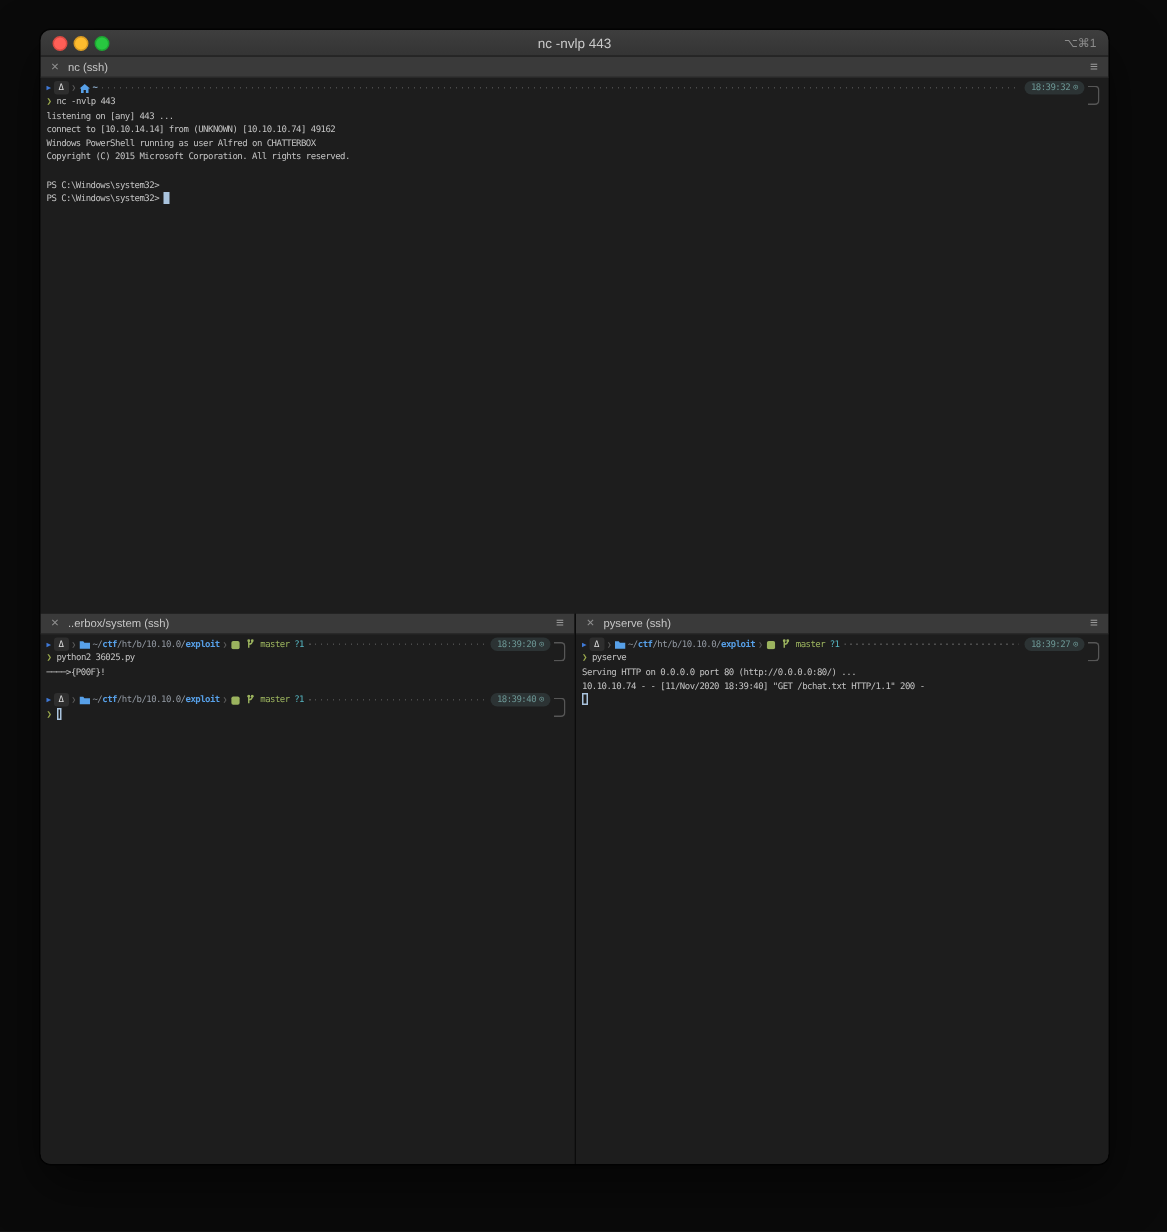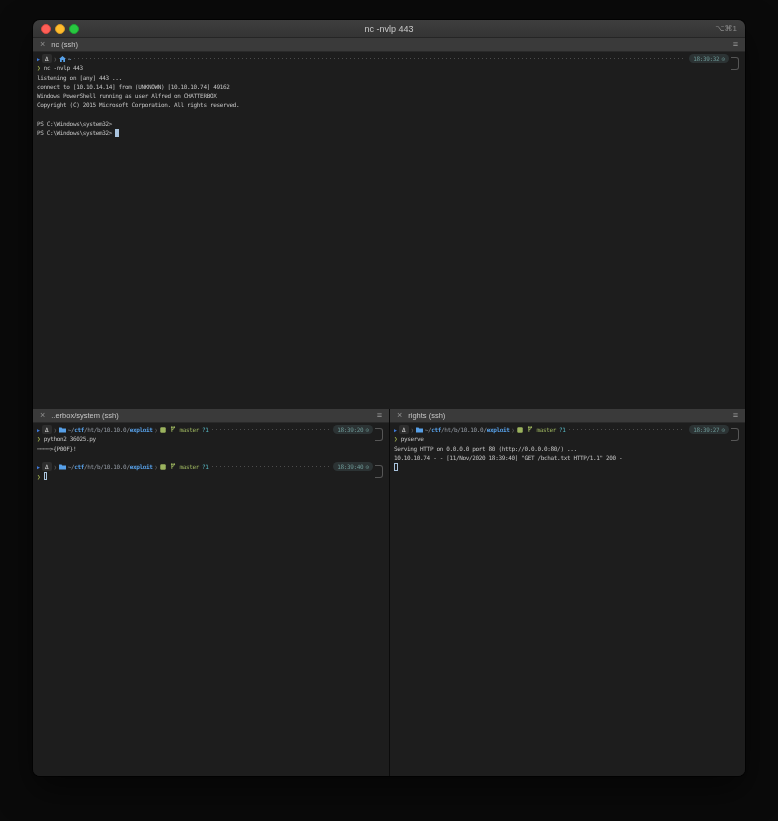--- a/index.html
+++ b/index.html
@@ -1,21 +1,21 @@
 <!DOCTYPE html>
 <html><head>
 <meta charset="utf-8">
 <style>
   html,body{margin:0;padding:0;}
   body{
     width:778px;height:821px;background:#0a0a0a;position:relative;overflow:hidden;
     font-family:"Liberation Sans",sans-serif;
   }
   .window{
-    position:absolute;left:33px;top:20px;width:712px;height:756px;
+    position:absolute;left:27px;top:20px;width:712px;height:756px;
     background:#1d1d1d;border-radius:7px;overflow:hidden;
     box-shadow:0 0 0 1px rgba(0,0,0,.65),0 14px 34px rgba(0,0,0,.55);
     display:flex;flex-direction:column;
   }
   
   .titlebar{
     height:17px;flex:0 0 17px;background:linear-gradient(#3e3e3e,#343434);
     border-bottom:1px solid #252525;display:flex;align-items:center;position:relative;
   }
   .lights{display:flex;gap:4px;margin-left:8px;}
@@ -233,21 +233,21 @@
             <span class="cursor hollow"></span>
           </div>
         </div>
 
       </div>
     </div>
 
     <div class="bcol right">
       <div class="ptb">
         <span class="close">×</span>
-        <span>rights (ssh)</span>
+        <span>pyserve (ssh)</span>
         <span class="menu">≡</span>
       </div>
       <div class="term">
 
         <div class="pblock">
           <div class="corner-frame"></div>
           <div class="prow">
             <span class="mark">▶</span>
             <span class="seg-os">Δ</span>
             <span class="psep">❯</span>

